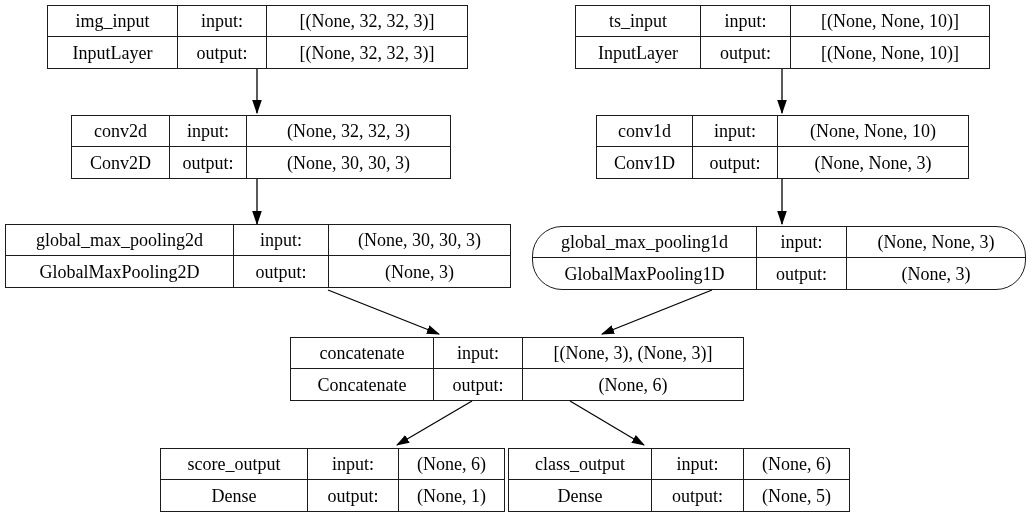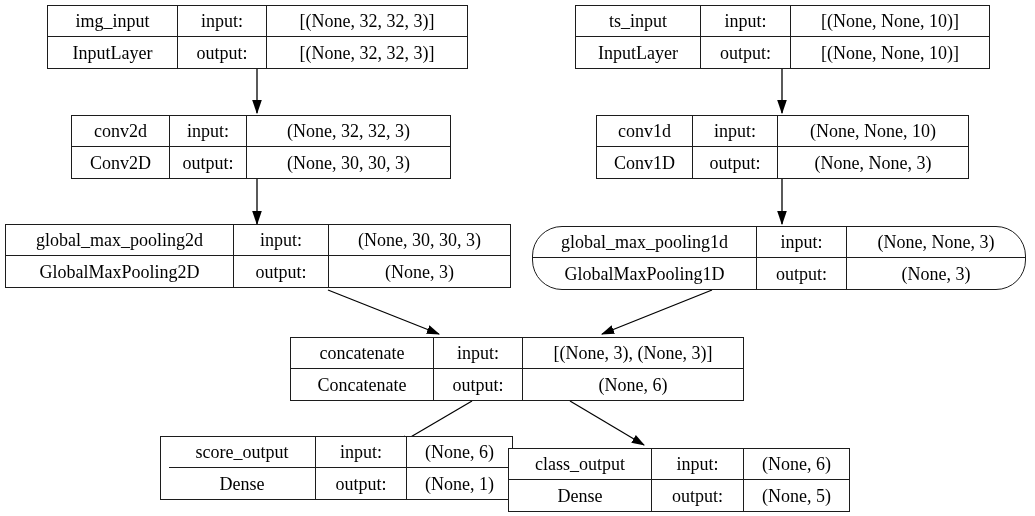--- a/index.html
+++ b/index.html
@@ -120,21 +120,21 @@
 
   <div class="node" style="left:290px; top:337px; grid-template-columns:143px 89px 220px;">
     <div class="cell c1 r1">concatenate</div>
     <div class="cell c2 r1">input:</div>
     <div class="cell c3 r1">[(None, 3), (None, 3)]</div>
     <div class="cell c1 r2">Concatenate</div>
     <div class="cell c2 r2">output:</div>
     <div class="cell c3 r2">(None, 6)</div>
   </div>
 
-  <div class="node" style="left:160px; top:436px; grid-template-columns:147px 91px 105px;padding-left:8px;">
+  <div class="node" style="left:160px; top:448px; grid-template-columns:147px 91px 105px;">
     <div class="cell c1 r1">score_output</div>
     <div class="cell c2 r1">input:</div>
     <div class="cell c3 r1">(None, 6)</div>
     <div class="cell c1 r2">Dense</div>
     <div class="cell c2 r2">output:</div>
     <div class="cell c3 r2">(None, 1)</div>
   </div>
 
   <div class="node" style="left:508px; top:448px; grid-template-columns:143px 92px 105px;">
     <div class="cell c1 r1">class_output</div>

